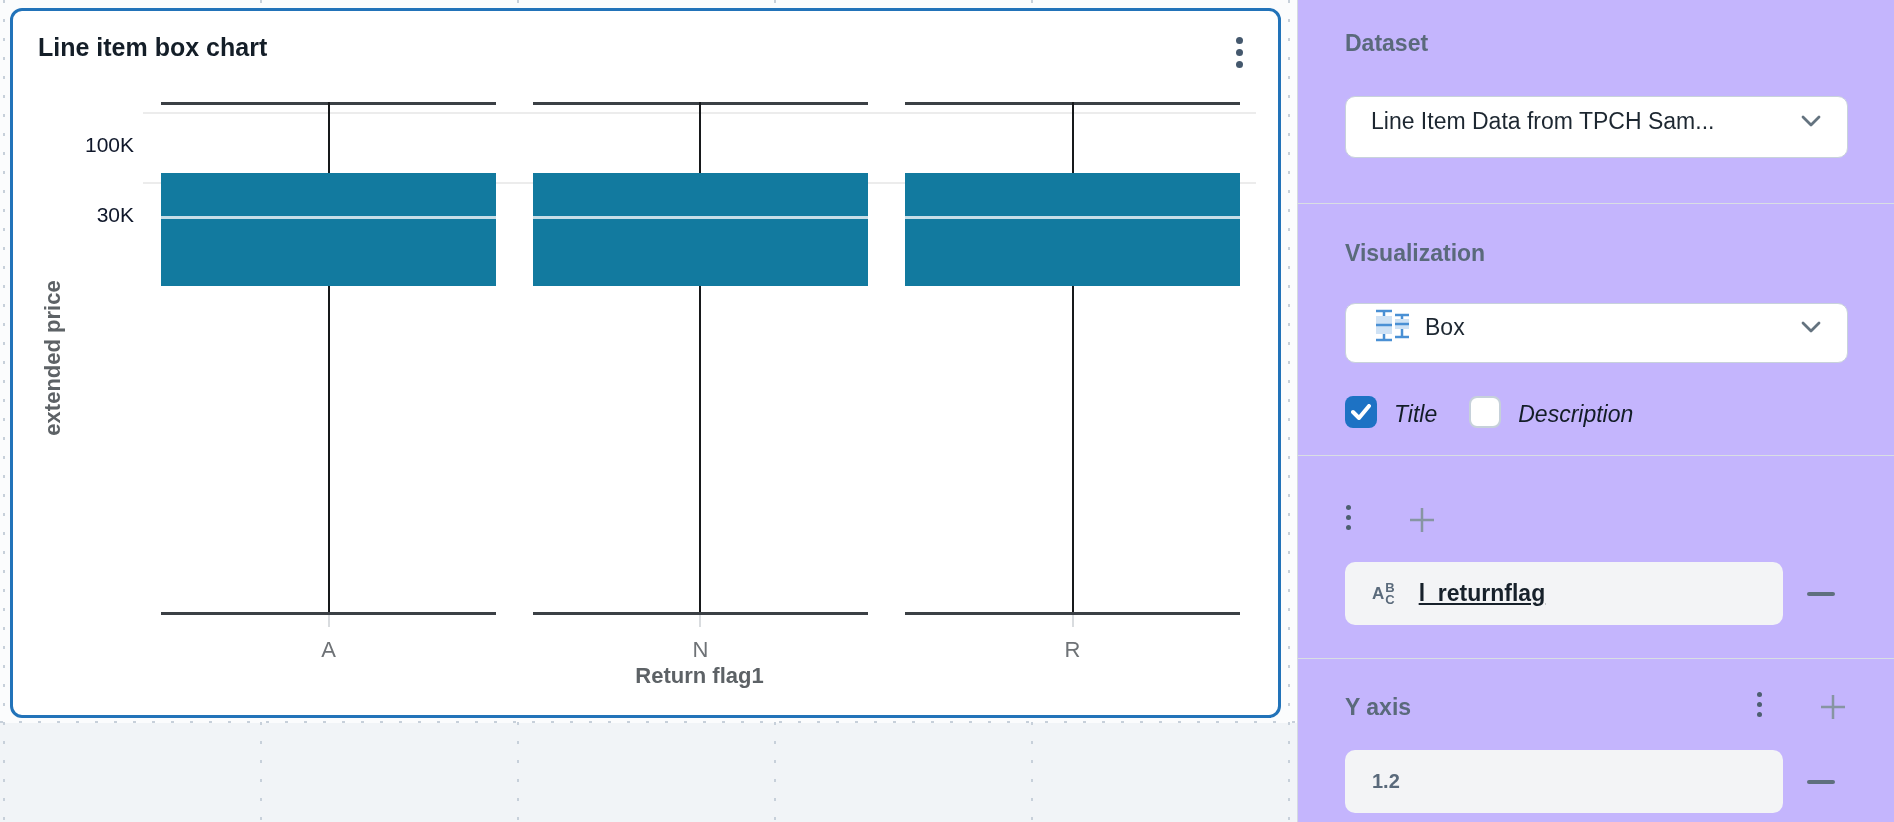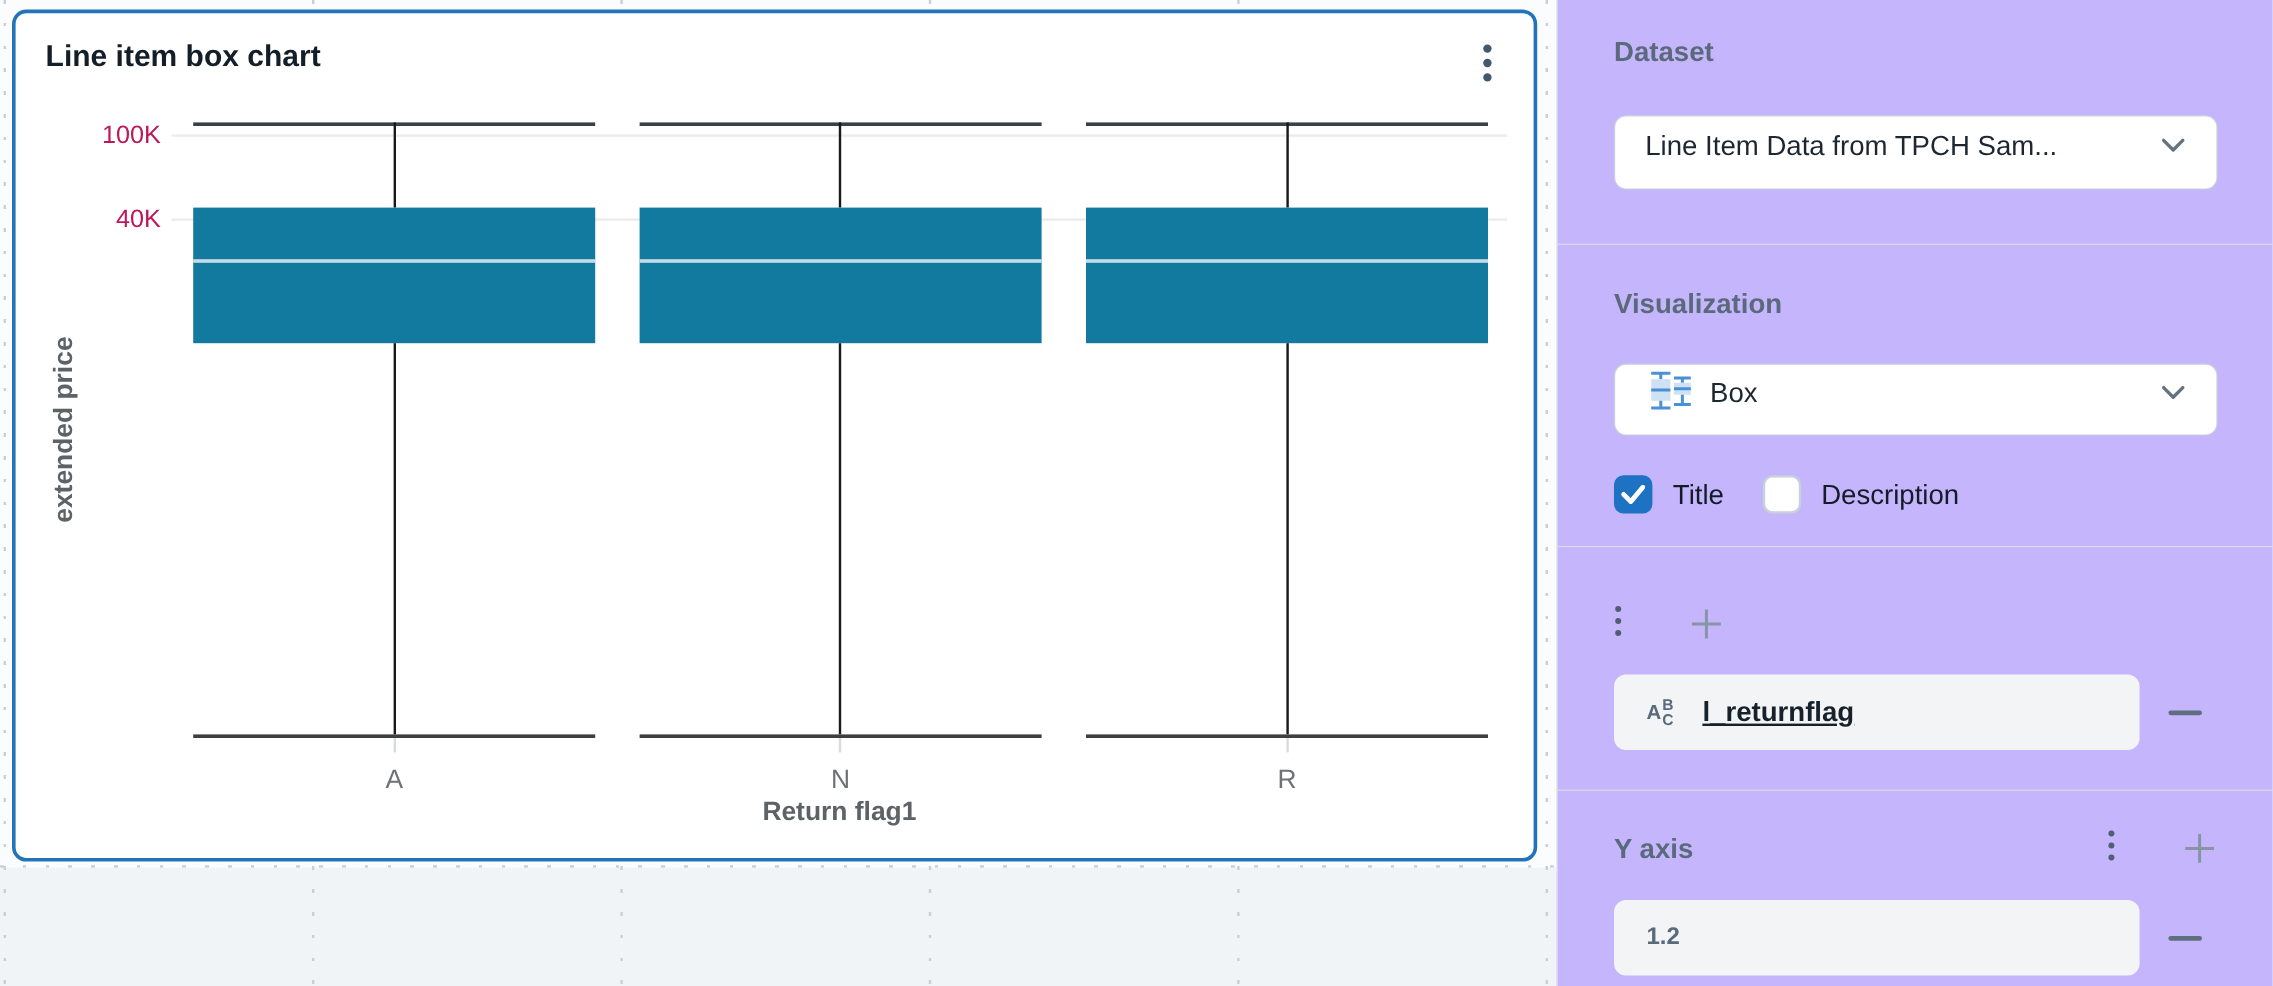--- a/index.html
+++ b/index.html
@@ -18,21 +18,21 @@
   
   .card { position:absolute; left:10px; top:8px; width:1271px; height:710px;
           background:#fff; border:3px solid #2273b9; border-radius:12px; }
   .chart-title { position:absolute; left:25px; top:22px; font-size:25px; font-weight:bold; color:#141e28; }
   .kebab { position:absolute; right:34px; top:26px; width:10px; cursor:pointer; }
   .kebab i { display:block; width:7px; height:7px; border-radius:50%; background:#44586d; margin:0 auto 5px; }
 
   .plot { position:absolute; left:130px; top:72px; width:1113px; height:550px; }
   .gridline { position:absolute; left:0; right:0; height:2px; background:#ececec; }
   .ytick { position:absolute; right:calc(100% + 9px); transform:translateY(-50%);
-           font-size:21px; color:#be185d; white-space:nowrap; }
+           font-size:21px; color:#0f172a; white-space:nowrap;margin-top:32px; }
   .boxgroup { position:absolute; top:0; bottom:0; }
   .cap   { position:absolute; left:0; right:0; height:3px; background:#3b4045; }
   .stem  { position:absolute; left:calc(50% - 1px); width:2px; background:#17191b; }
   .boxrect { position:absolute; left:0; right:0; }
   .median  { position:absolute; left:0; right:0; height:3px; }
   .xtickdash { position:absolute; left:calc(50% - 1px); width:2px; height:12px; background:#d9dcdf; }
   .catlabel { position:absolute; left:0; right:0; top:100%; padding-top:4px; text-align:center;
               font-size:22px; color:#6e7276; }
   .xlabel { position:absolute; top:calc(100% + 30px); left:0; right:0; text-align:center;
             font-size:22px; font-weight:bold; color:#5d6266; }
@@ -44,21 +44,21 @@
   .panel { position:absolute; left:1298px; top:0; width:596px; height:822px; background:#c4b5fd; }
   .sec-label { position:absolute; left:47px; font-size:23px; font-weight:bold; color:#5a6a7b; }
   .hr { position:absolute; left:0; right:0; height:1px; background:#d9dee3; }
 
   .dropdown { position:absolute; left:47px; width:503px; height:62px; background:#fff;
               border:1.5px solid #c8d2db; border-radius:10px; display:flex; align-items:center;
               padding:0 26px 12px 25px; cursor:pointer; }
   .dd-text { font-size:23px; color:#1d2731; flex:1; white-space:nowrap; overflow:hidden; }
   .dd-chevron { flex:none; margin-left:10px; }
 
-  .checkrow { position:absolute; left:47px; display:flex; align-items:center; }
+  .checkrow { position:absolute; left:47px; display:flex; align-items:flex-end;font-style:italic; }
   .cb { width:32px; height:32px; border-radius:8px; flex:none; cursor:pointer;
         display:flex; align-items:center; justify-content:center; }
   .cb.checked { background:#1d72c4; }
   .cb.unchecked { background:#fff; border:2px solid #c6d1da; }
   .cb-label { font-size:23px; color:#131d27; margin:0 32px 0 17px; }
 
   .axis-header { position:absolute; left:47px; width:503px; display:flex; align-items:center; }
   .axis-header .sec-text { font-size:23px; font-weight:bold; color:#5a6a7b; flex:1; }
   .mini-kebab { width:6px; margin-right:56px; cursor:pointer; }
   .mini-kebab i { display:block; width:5px; height:5px; border-radius:50%; background:#4d5f70; margin:0 auto 5px; }
@@ -98,21 +98,21 @@
       <div class="kebab">
           <i></i>
           <i></i>
           <i></i>
         </div>
       <div class="plot" id="plot">
         <div class="xlabel">Return flag1</div>
       <div class="gridline" style="top: calc(5.45% - 1px);"></div>
           <div class="ytick" style="top: 5.45%;">100K</div>
           <div class="gridline" style="top: calc(18.18% - 1px);"></div>
-          <div class="ytick" style="top: 18.18%;">40K</div>
+          <div class="ytick" style="top: 18.18%;">30K</div>
           <div class="boxgroup" style="left: 1.62%; width: 30.1%;">
             <div class="cap" style="top: 3.45%;"></div>
             <div class="stem" style="top: 3.45%; height: 12.91%;"></div>
             <div class="boxrect" style="top: 16.36%; height: 20.55%; background: rgb(18, 122, 159);"></div>
             <div class="median" style="top: 24.18%; background: rgb(198, 221, 231);"></div>
             <div class="stem" style="top: 36.91%; height: 59.27%;"></div>
             <div class="cap" style="top: 96.18%;"></div>
             <div class="xtickdash" style="top: 96.7%;"></div>
             <div class="catlabel">A</div>
           </div>

